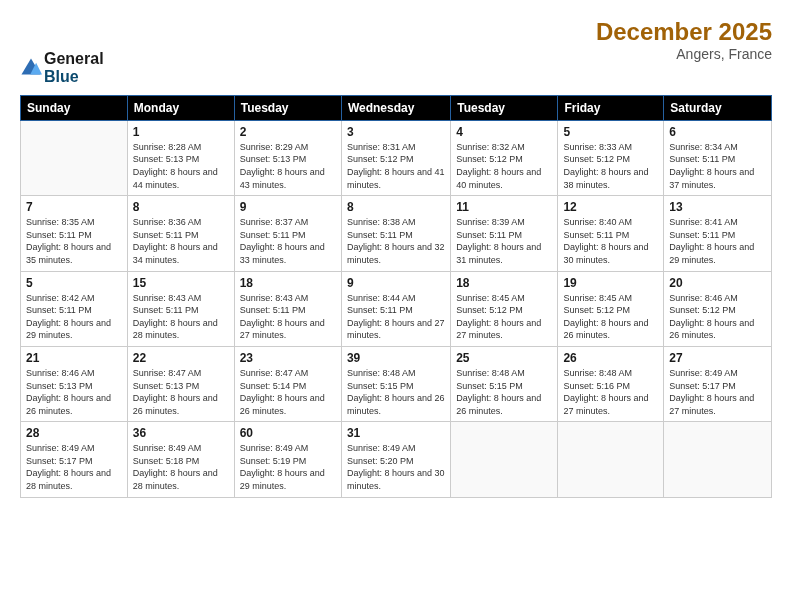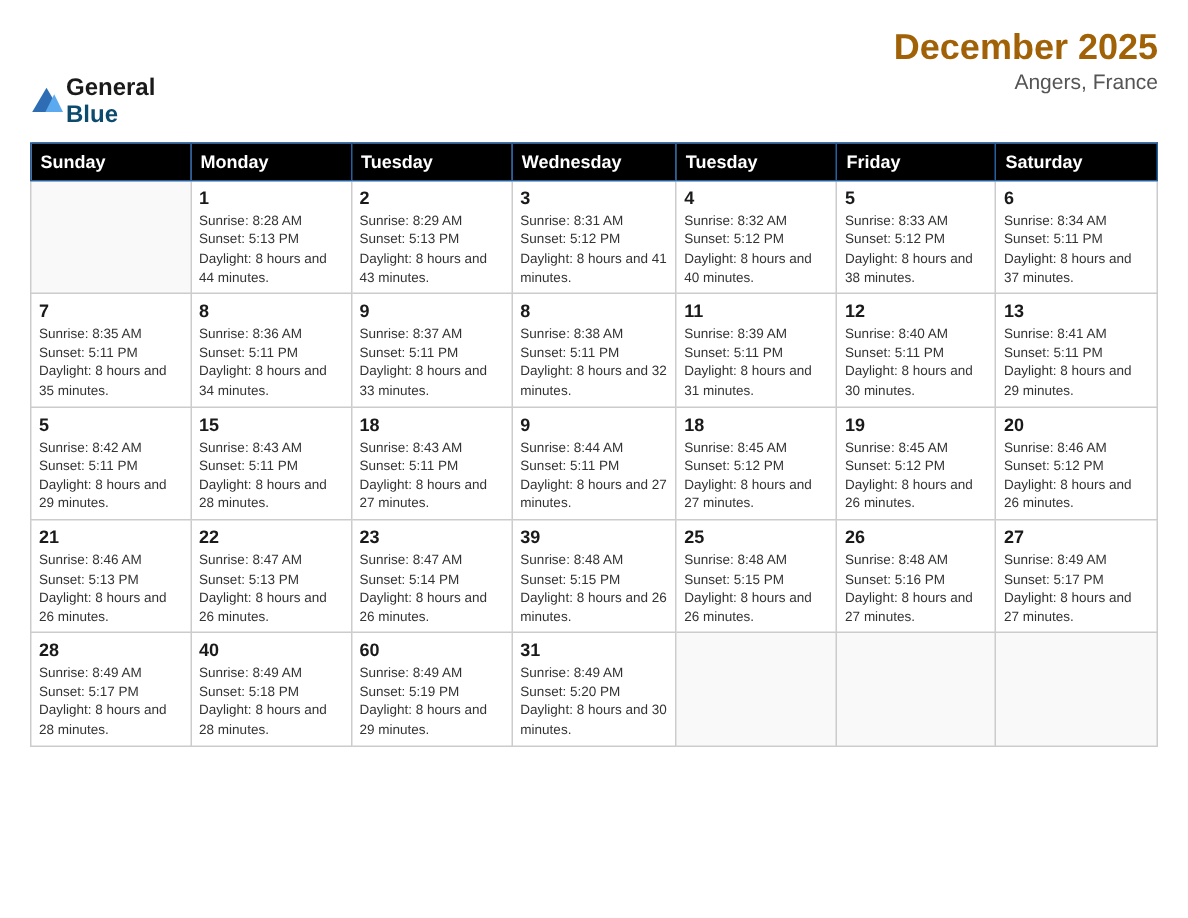--- a/index.html
+++ b/index.html
@@ -345,21 +345,21 @@
         <tr>
           <td>
         <span class="day-number">28</span>
         <div class="day-info">
           Sunrise: 8:49 AM<br>
           Sunset: 5:17 PM<br>
           Daylight: 8 hours and 28 minutes.
         </div>
       </td>
           <td>
-        <span class="day-number">40</span>
+        <span class="day-number">36</span>
         <div class="day-info">
           Sunrise: 8:49 AM<br>
           Sunset: 5:18 PM<br>
           Daylight: 8 hours and 28 minutes.
         </div>
       </td>
           <td>
         <span class="day-number">60</span>
         <div class="day-info">
           Sunrise: 8:49 AM<br>

